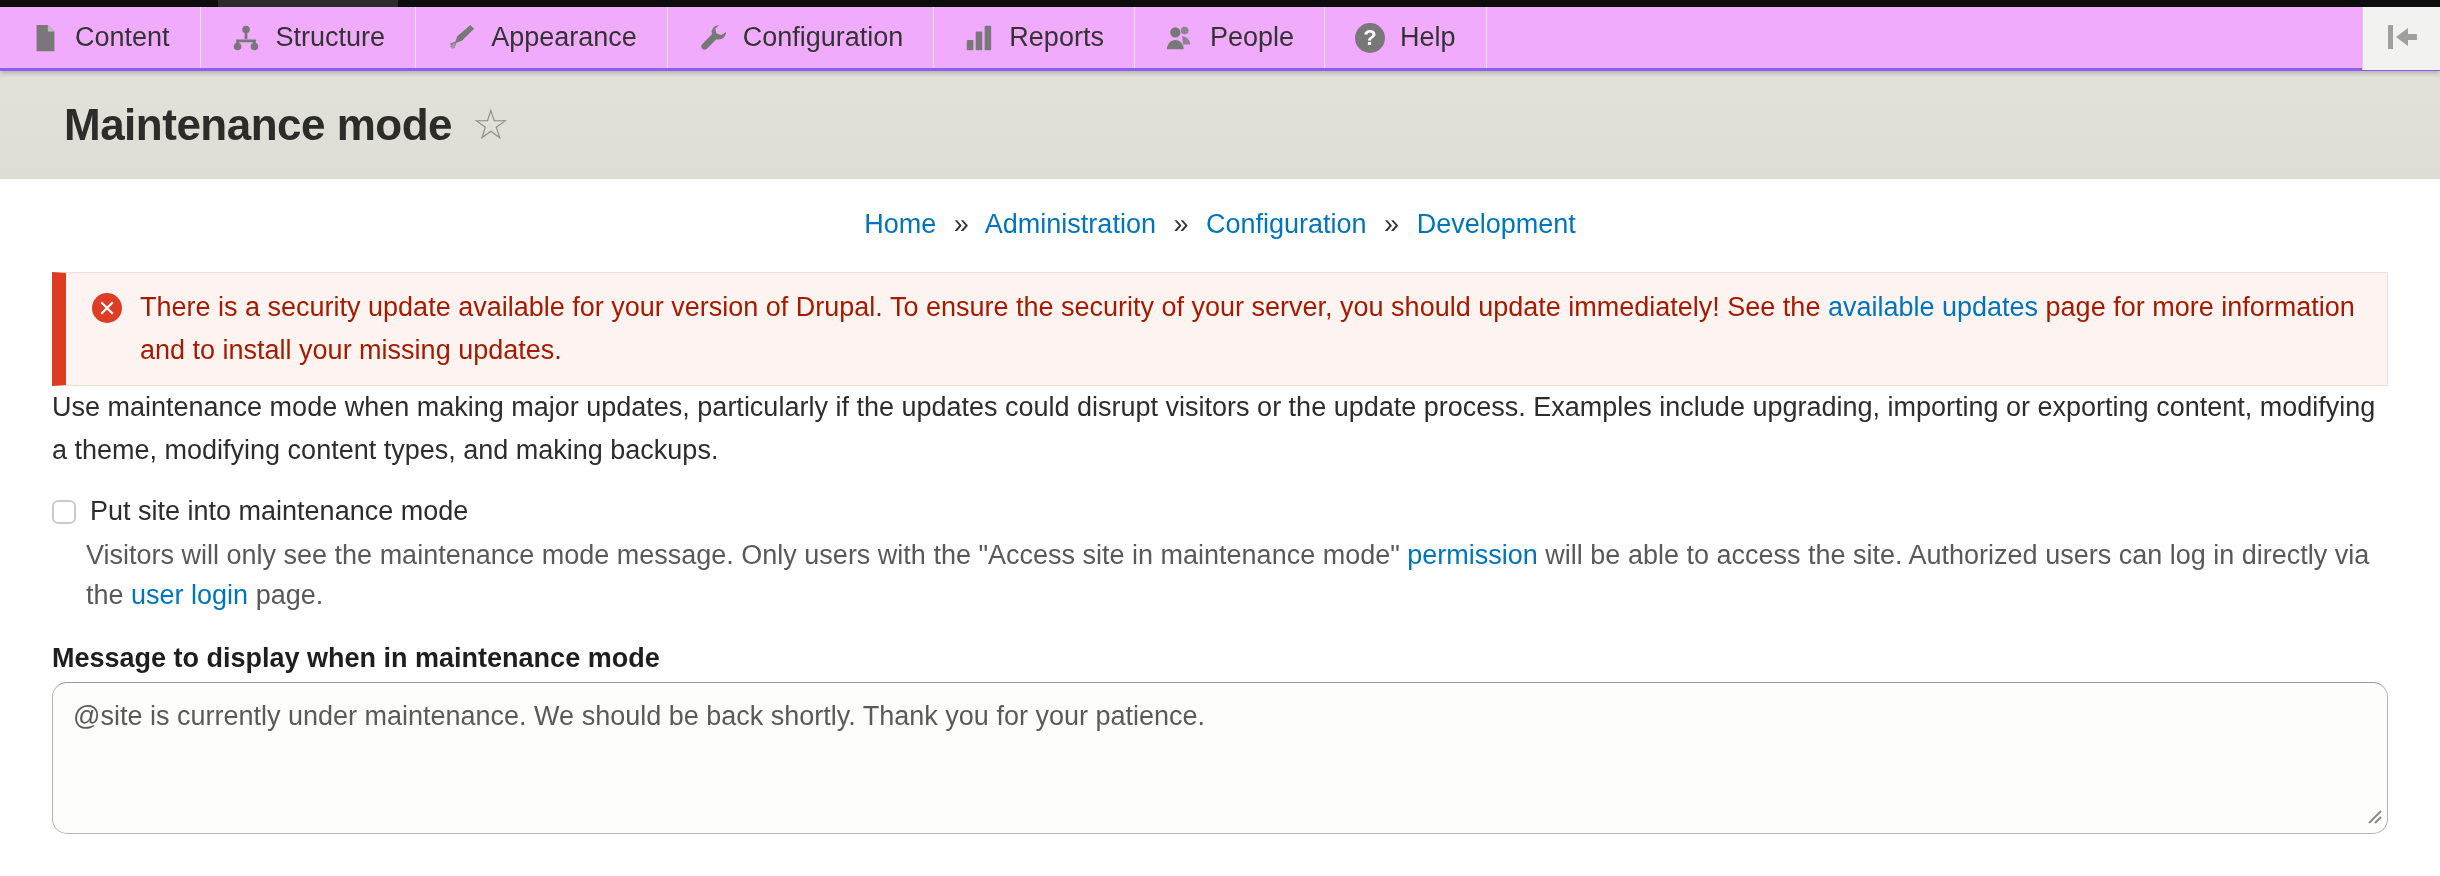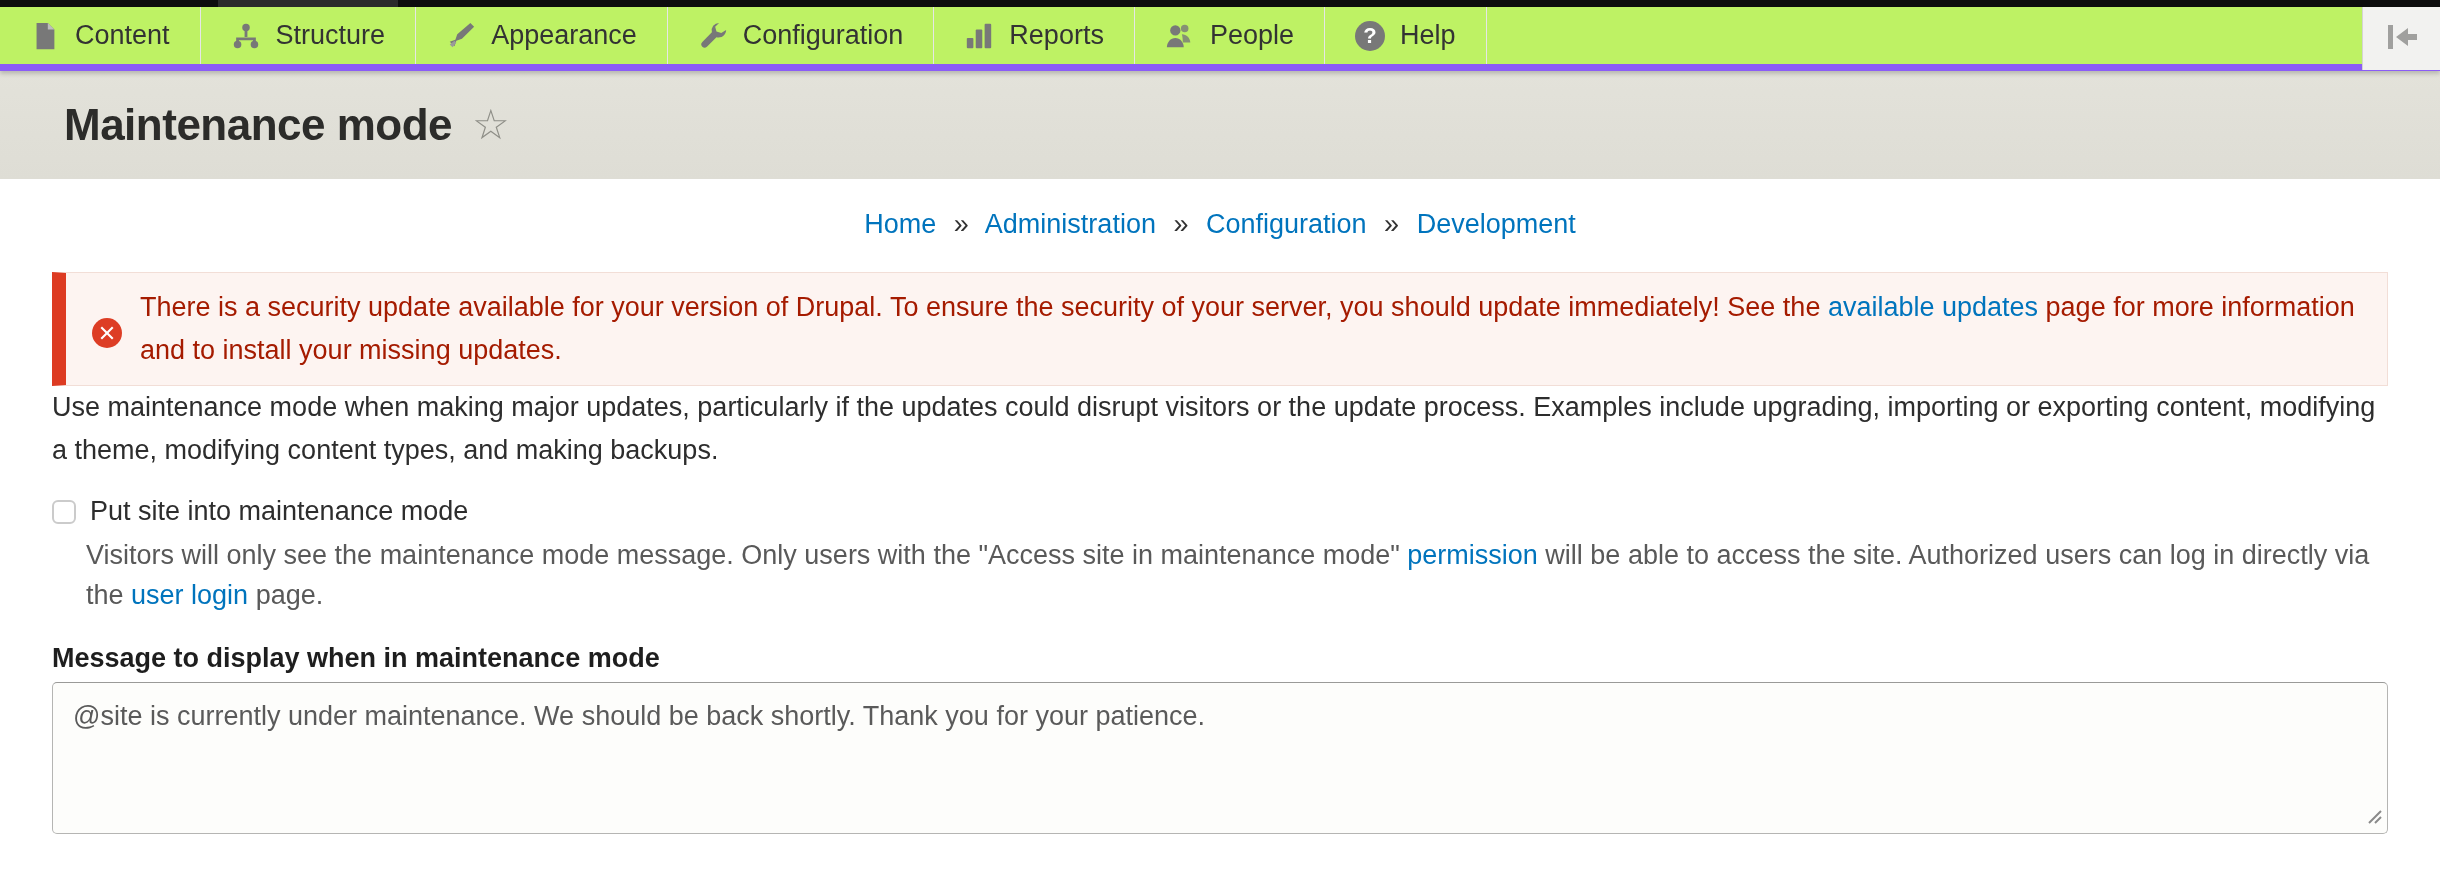--- a/index.html
+++ b/index.html
@@ -3,53 +3,53 @@
 <meta charset="utf-8">
 <style>
   * { margin:0; padding:0; box-sizing:border-box; }
   html,body { width:2440px; height:876px; background:#fff; font-family:"Liberation Sans", sans-serif; color:#2d2d2d; overflow:hidden; }
 
   
   .topbar { position:relative; height:7px; background:#0d0d0d; }
   .topbar-seg { position:absolute; left:218px; top:0; width:180px; height:7px; background:#2b2b2b; }
 
   
-  .toolbar { position:relative; height:64px; background:#bef264; border-bottom:7px solid #8b5cf6; box-shadow:0 3px 4px rgba(0,0,0,.18); display:flex; align-items:stretch; z-index:5; }
+  .toolbar { position:relative; height:64px; background:#f0abfc; border-bottom:3px solid #8b5cf6; box-shadow:0 3px 4px rgba(0,0,0,.18); display:flex; align-items:stretch; z-index:5; }
   .tb-item { display:flex; align-items:center; gap:15px; padding:0 30px; border-right:1px solid #e6e6e6; cursor:pointer; }
   .tb-item:first-child { border-left:none; }
   .tb-item .icon { width:30px; height:30px; display:flex; align-items:center; justify-content:center; }
   .tb-item svg { width:30px; height:30px; }
   .tb-label { font-size:27px; color:#333; }
   .tb-collapse { position:absolute; right:0; top:0; width:78px; height:63px; background:#f2f2f0; border-left:1px solid #d4d4d2; display:flex; align-items:center; justify-content:center; cursor:pointer; }
   .help-circle { width:30px; height:30px; border-radius:50%; background:#787878; color:#fff; font-size:22px; font-weight:bold; display:flex; align-items:center; justify-content:center; }
 
   
   .page-header { height:108px; background:linear-gradient(#e3e2da,#deddd5); display:flex; align-items:center; padding-left:64px; }
   .page-title { font-size:44px; font-weight:bold; color:#2c2c2a; letter-spacing:-0.5px; }
   .star { font-size:42px; color:#8f8f88; margin-left:20px; line-height:1; cursor:pointer; }
 
   
   .content { padding:0 52px; }
   .breadcrumb { margin-top:30px; font-size:27px; color:#333;text-align:center; }
   .breadcrumb a, .link { color:#0074bd; text-decoration:none; cursor:pointer; }
   .bc-sep { margin:0 10px; color:#333; }
 
-  .error-box { margin-top:32px; background:#fdf4f1; border:1px solid #f2ded7; border-left:14px solid #dd3b22; padding:13px 26px; display:flex; gap:18px; font-size:27px; line-height:43px; color:#a51b00;align-items:center; }
+  .error-box { margin-top:32px; background:#fdf4f1; border:1px solid #f2ded7; border-left:14px solid #dd3b22; padding:13px 26px; display:flex; gap:18px; font-size:27px; line-height:43px; color:#a51b00; }
   .error-icon { flex:0 0 auto; width:30px; height:30px; margin-top:7px; border-radius:50%; background:#dd3d25; display:flex; align-items:center; justify-content:center; }
   .error-icon svg { width:16px; height:16px; }
 
   .intro { font-size:27px; line-height:43px; color:#2d2d2d; }
 
   .checkbox-row { margin-top:24px; display:flex; align-items:center; font-size:27px; color:#2d2d2d; }
   .checkbox { appearance:none; -webkit-appearance:none; width:24px; height:24px; border:2px solid #cbcbcb; border-radius:6px; background:#fff; margin-right:14px; cursor:pointer; }
   .cb-desc { margin-top:8px; padding-left:34px; font-size:27px; line-height:40px; color:#595959; }
 
   .field-label { margin-top:28px; font-size:27px; font-weight:bold; color:#1e1e1e; }
   .ta-wrap { position:relative; margin-top:8px; }
-  textarea.message { width:100%; height:152px; resize:none; border:1px solid #b5b5b3; border-top-color:#9a9a98; background:#fdfdfb; border-radius:5px; padding:14px 20px; font-family:"Liberation Sans", sans-serif; font-size:27px; color:#5a5a5a; line-height:38px; outline:none; }
+  textarea.message { width:100%; height:152px; resize:none; border:1px solid #b5b5b3; border-top-color:#9a9a98; background:#fdfdfb; border-radius:15px; padding:14px 20px; font-family:"Liberation Sans", sans-serif; font-size:27px; color:#5a5a5a; line-height:38px; outline:none; }
   .resize-grip { position:absolute; right:5px; bottom:9px; pointer-events:none; }
 </style>
 </head>
 <body>
 
 <div class="topbar">
   <div class="topbar-seg"></div>
 </div>
 
 <div class="toolbar">

